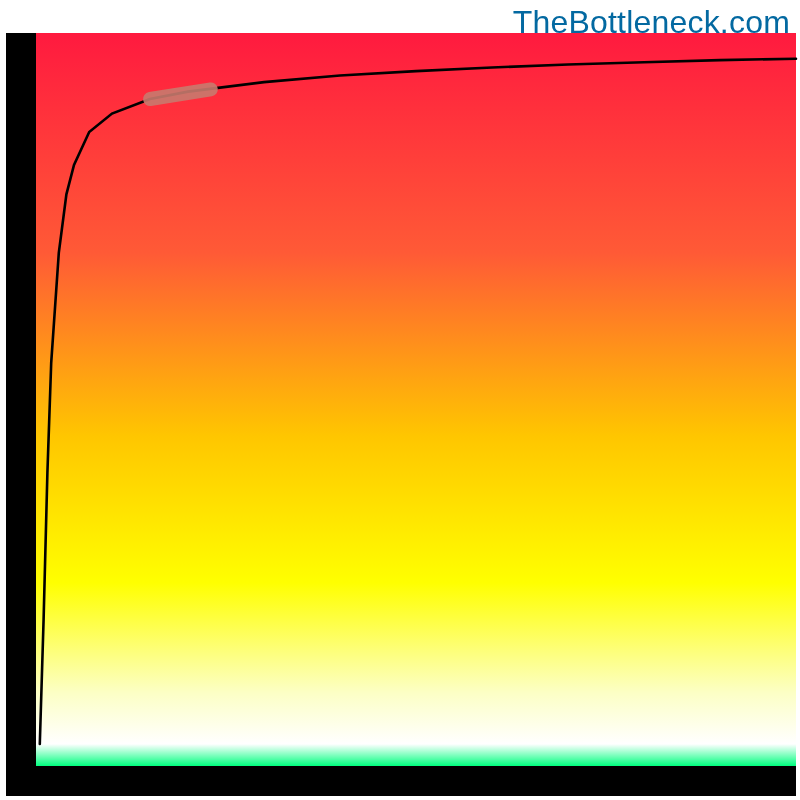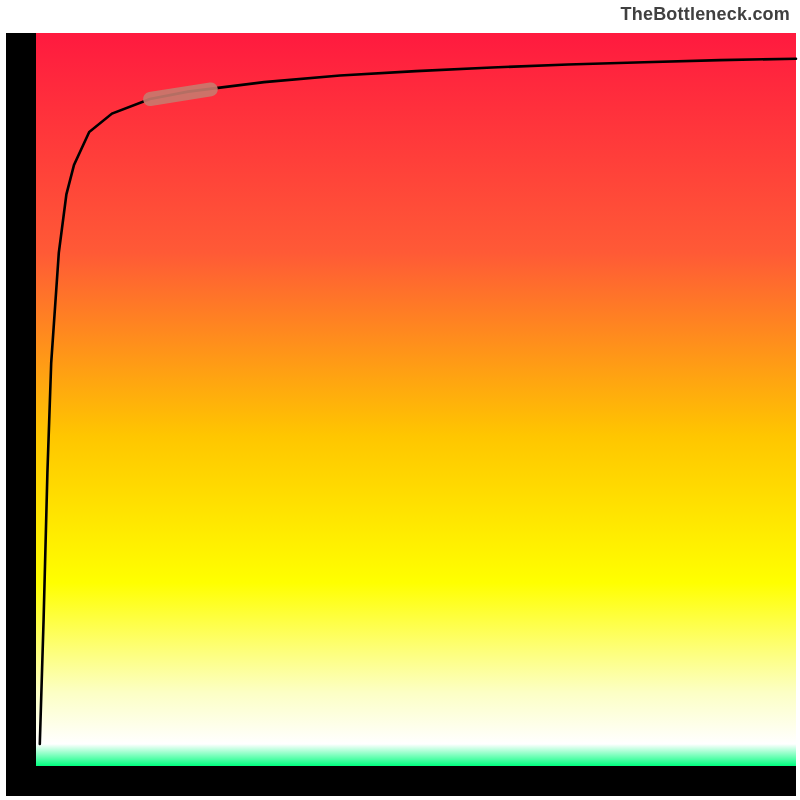--- a/index.html
+++ b/index.html
@@ -13,23 +13,23 @@
   }
   .frame {
     position: relative;
     width: 800px;
     height: 800px;
   }
   .watermark {
     position: absolute;
     top: 4px;
     right: 10px;
-    color: #404040;
-    font-size: 18px;
-    font-weight: 700;
+    color: #0369a1;
+    font-size: 32px;
+    font-weight: 400;
     letter-spacing: 0.2px;
     z-index: 50;
   }
   svg.chart {
     position: absolute;
     top: 0;
     left: 0;
   }
 </style>
 </head>

